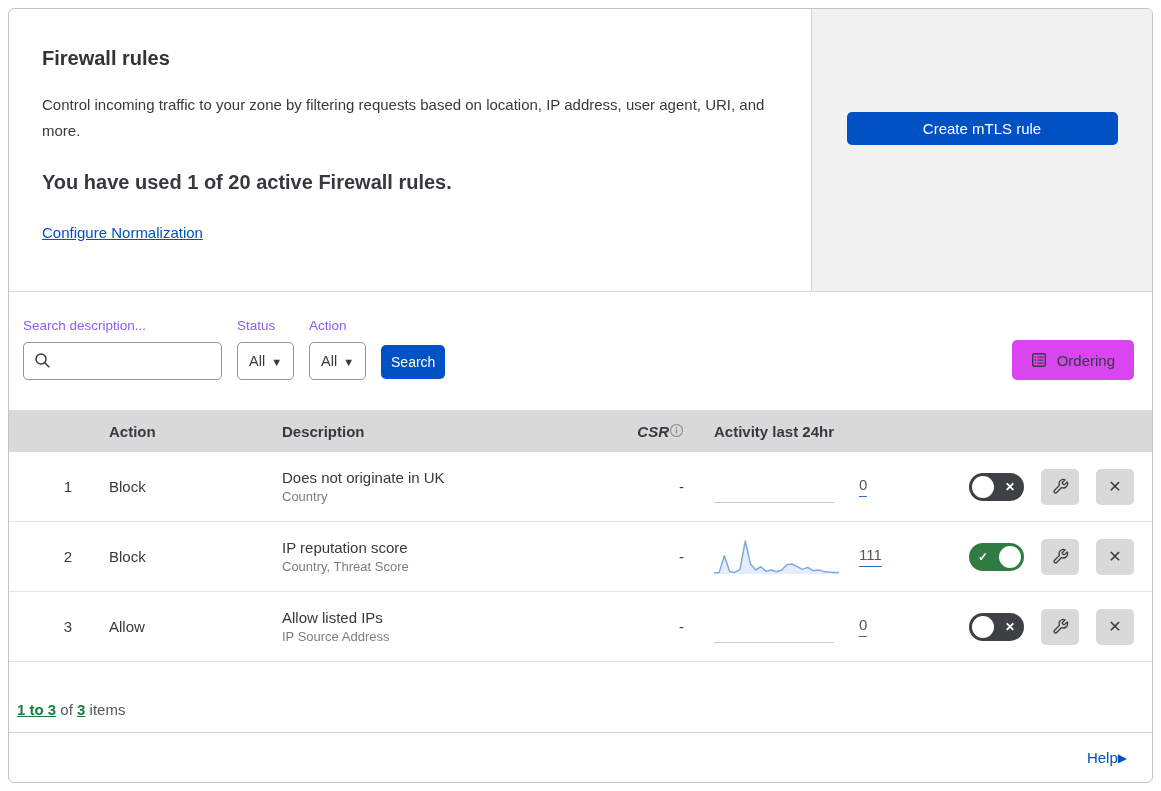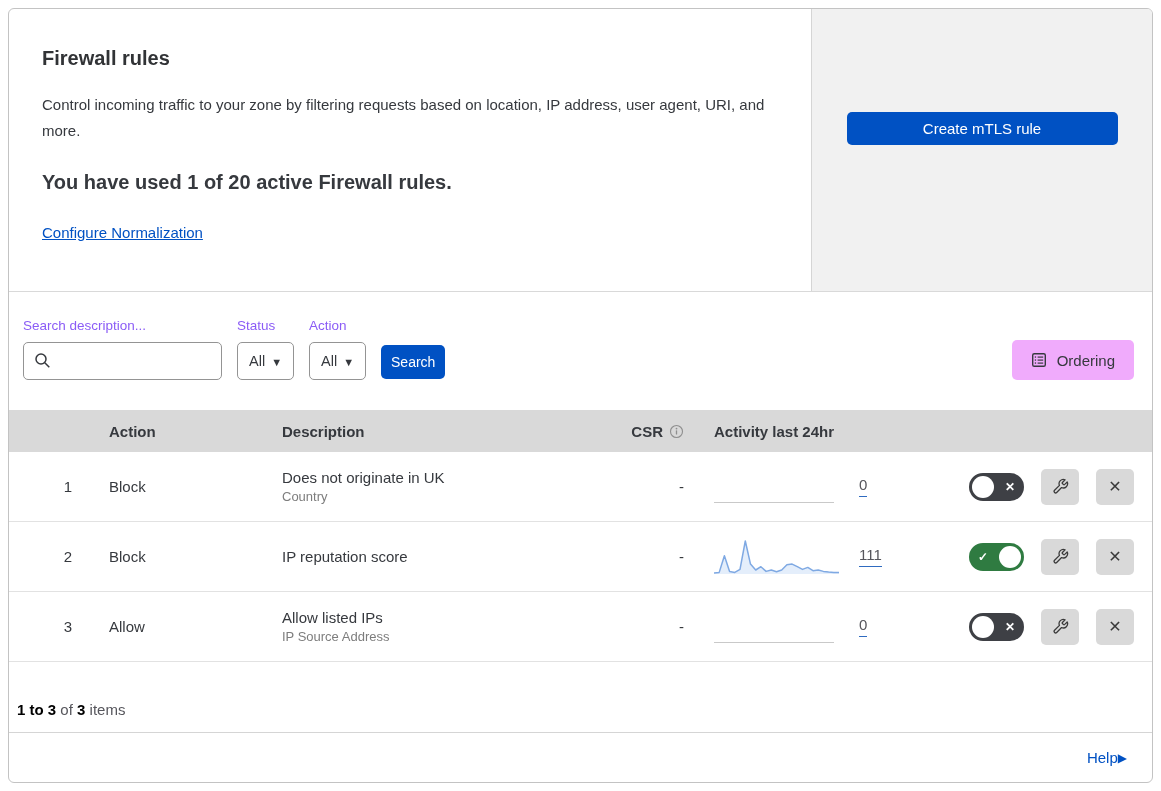--- a/index.html
+++ b/index.html
@@ -31,35 +31,35 @@
   .flabel { font-size:13.5px; color:#8b5cf6; margin-bottom:9px; }
   .search-wrap { position:relative; width:199px; }
   .search-input { width:199px; height:38px; border:1px solid #949494; border-radius:5px;
     padding:0 10px 0 36px; font-size:14px; font-family:inherit; background:#fff; }
   .search-icon { position:absolute; left:11px; top:10px; width:17px; height:17px; }
   .select-box { height:38px; border:1px solid #949494; border-radius:5px; background:#fff;
     display:flex; align-items:center; gap:6px; padding:0 11px; font-size:14.5px; cursor:pointer; }
   .caret { font-size:11px; color:#36393e; transform:translateY(1px); }
   .btn-search { height:34px; padding:0 10px; background:#0051c3; color:#fff; border:none;
     border-radius:5px; font-size:14px; font-family:inherit; cursor:pointer; margin-bottom:1px; }
-  .btn-ordering { margin-left:auto; height:40px; padding:0 19px; background:#f0abfc;
+  .btn-ordering { margin-left:auto; height:40px; padding:0 19px; background:#d946ef;
     border:none; border-radius:5px; font-size:15px; color:#36393e; font-family:inherit;
     display:flex; align-items:center; gap:10px; cursor:pointer; }
 
   
   .t-grid { display:grid; grid-template-columns:100px 173px 330px 72px 248px 1fr;
     align-items:center; }
   .t-head { height:42px; background:#d9d9d9; font-size:15px; font-weight:600; }
   .t-row { height:70px; border-bottom:1px solid #e2e2e2; background:#fff; }
   .col-num { padding-left:18px; text-align:center; font-size:15px; }
   .col-action { font-size:15px; }
   .col-desc .main { font-size:15px; color:#36393e; }
   .col-desc .sub { font-size:13px; color:#7d7d7d; margin-top:3px; }
   .col-csr { text-align:right; font-size:15px; }
-  .csr-head { display:flex; justify-content:flex-end; align-items:center; gap:6px; }
+  .csr-head { display:flex; justify-content:flex-end; align-items:flex-start; gap:0;font-style:italic; }
   .info-icon { width:15px; height:15px; display:inline-block; }
   .col-activity { display:flex; align-items:center; padding-left:30px; }
   .spark-box { width:125px; height:40px; display:flex; align-items:flex-end; }
   .flat-line { width:120px; border-top:1.5px solid #c9c9c9; margin-bottom:4px; }
   .count-link { margin-left:20px; font-size:15px; color:#56565c;
     border-bottom:1.5px solid #2f6bc0; padding-bottom:3px; cursor:pointer; text-decoration:none; }
   .col-controls { display:flex; align-items:center; justify-content:flex-end;
     gap:17px; padding-right:18px; }
 
   .toggle { position:relative; width:55px; height:28px; border-radius:14px; cursor:pointer; }
@@ -73,21 +73,21 @@
   .toggle--off .tg-glyph { right:9px; }
   .toggle--on  .tg-glyph { left:9px; }
 
   .icon-btn { width:38px; height:36px; background:#d9d9d9; border:none; border-radius:5px;
     display:flex; align-items:center; justify-content:center; cursor:pointer;
     font-size:16px; color:#3a3a3a; }
 
   
   .t-footer { height:70px; display:flex; align-items:flex-end; padding:0 0 14px 8px;
     font-size:15px; color:#56565c; }
-  .t-footer b { color:#000000; font-weight:700; }
+  .t-footer b { color:#15803d; font-weight:700;text-decoration:underline; }
   .help-bar { height:50px; border-top:1px solid #d5d5d5; display:flex; align-items:center;
     justify-content:flex-end; padding-right:25px; }
   .help-link { color:#0051c3; font-size:15px; display:flex; align-items:center; 
     cursor:pointer; text-decoration:none; }
   .help-arrow { font-size:12px; }
 </style>
 </head>
 <body>
 
 <div class="card">
@@ -188,20 +188,21 @@
         <span>✕</span>
       </button>
     </div>
   </div>
 
   <div class="t-grid t-row">
     <div class="col-num">2</div>
     <div class="col-action">Block</div>
     <div class="col-desc">
       <div class="main">IP reputation score</div>
+      <div class="sub">Country, Threat Score</div>
     </div>
     <div class="col-csr">-</div>
     <div class="col-activity">
       <div class="spark-box">
         <svg width="125" height="40" viewBox="0 0 125 40">
           <polygon fill="#e4eefb" points="0,37 0.0,36.0 5.2,35.4 10.4,18.8 15.6,34.4 20.8,35.4 26.0,32.4 31.3,4.0 36.5,27.1 41.7,33.0 46.9,29.7 52.1,34.4 57.3,33.0 62.5,34.7 67.7,33.0 72.9,27.8 78.1,27.1 83.3,29.7 88.5,32.4 93.8,30.4 99.0,33.7 104.2,33.0 109.4,34.4 114.6,35.0 119.8,35.4 125.0,35.4 125,37"></polygon>
           <polyline fill="none" stroke="#7fa9e3" stroke-width="1.5" stroke-linejoin="round" points="0.0,36.0 5.2,35.4 10.4,18.8 15.6,34.4 20.8,35.4 26.0,32.4 31.3,4.0 36.5,27.1 41.7,33.0 46.9,29.7 52.1,34.4 57.3,33.0 62.5,34.7 67.7,33.0 72.9,27.8 78.1,27.1 83.3,29.7 88.5,32.4 93.8,30.4 99.0,33.7 104.2,33.0 109.4,34.4 114.6,35.0 119.8,35.4 125.0,35.4"></polyline>
         </svg>
       </div>
       <a class="count-link">111</a>

